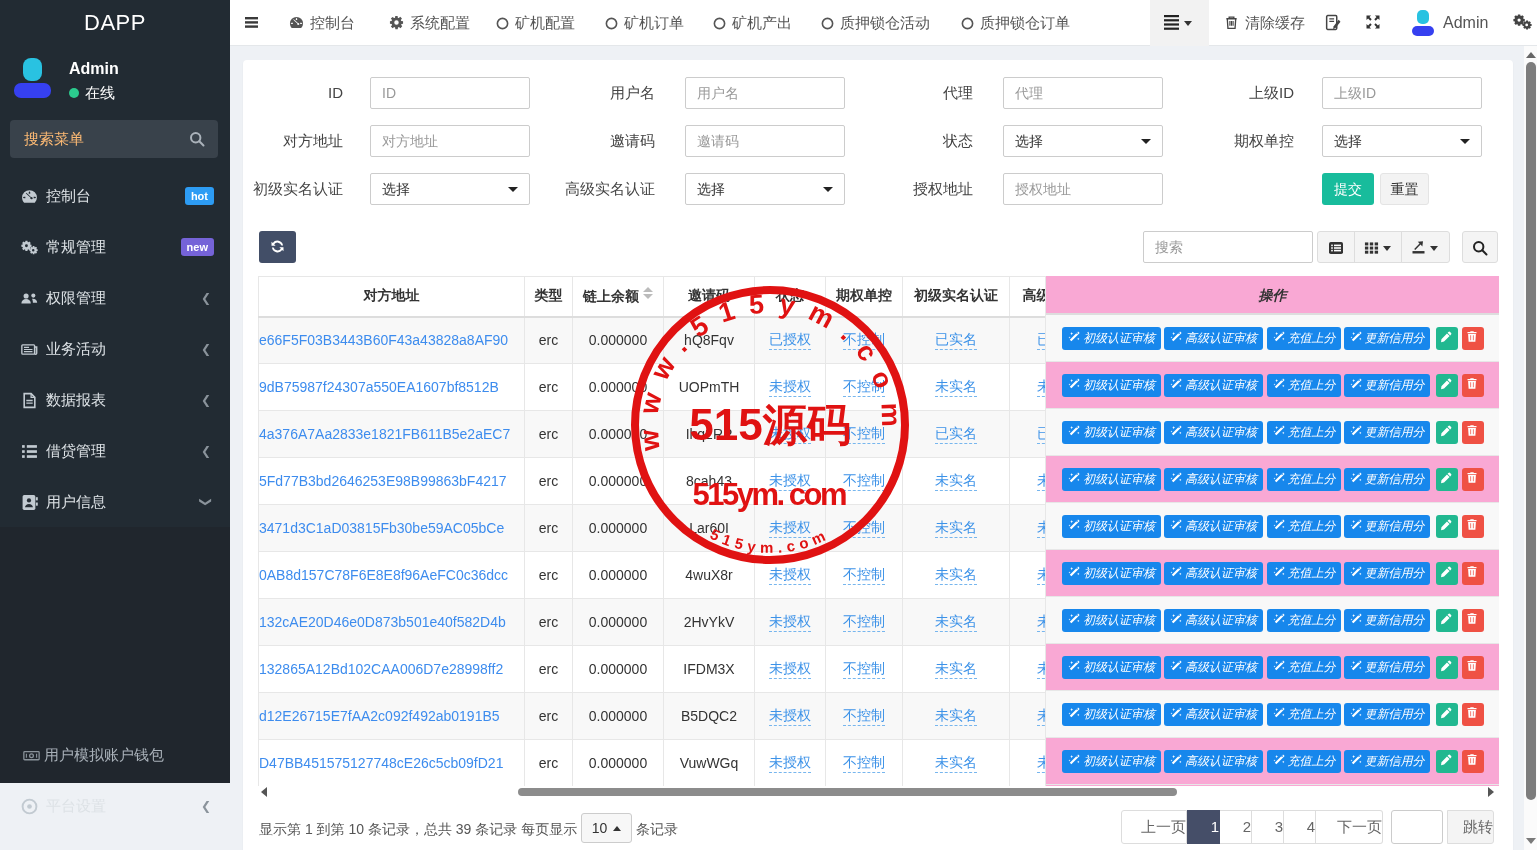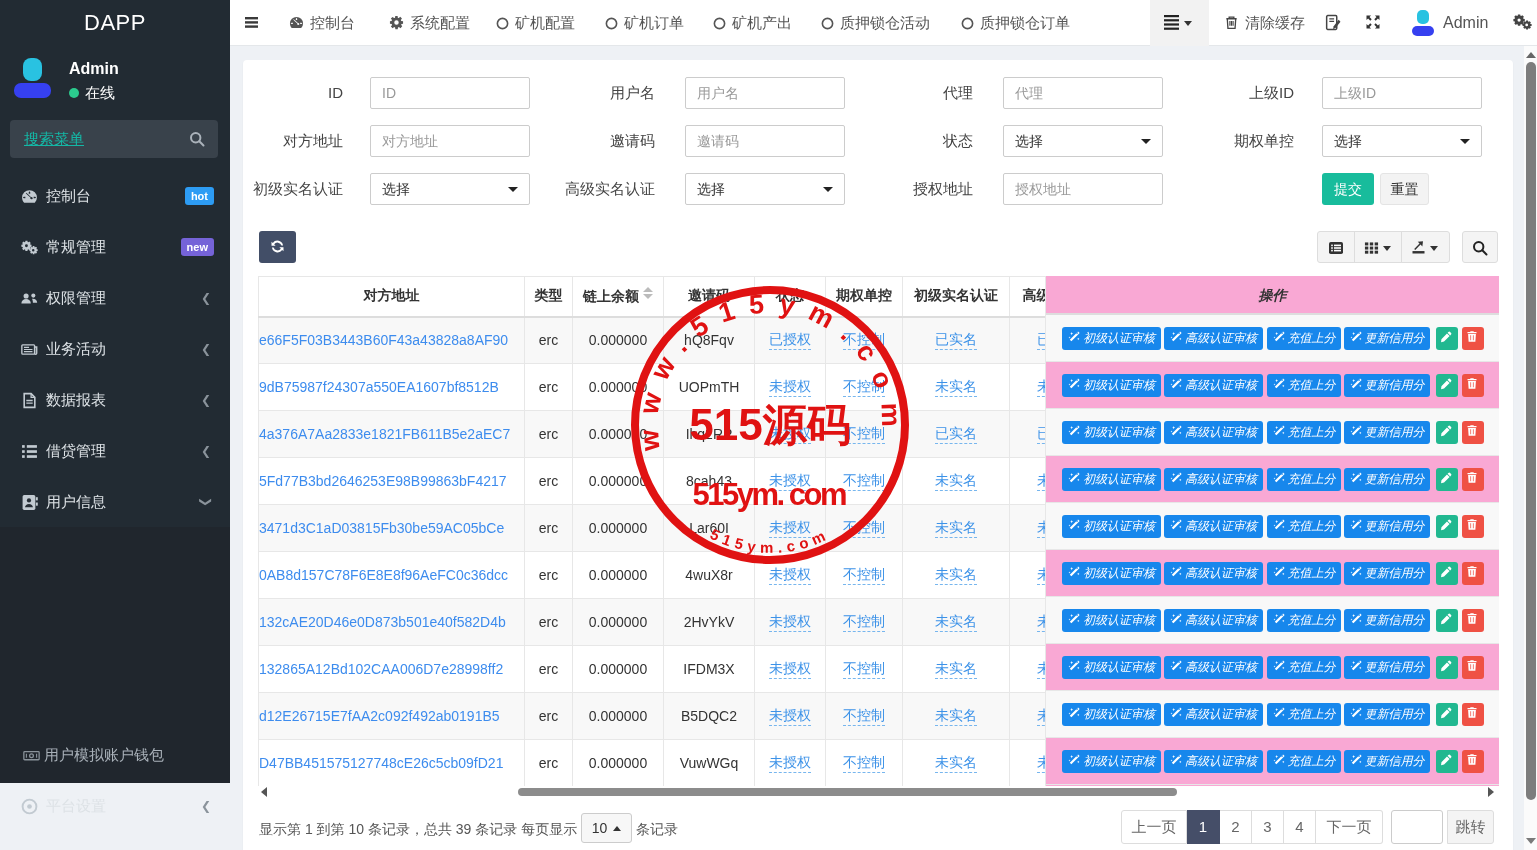--- a/index.html
+++ b/index.html
@@ -9,21 +9,21 @@
 
 #sidebar { position:absolute; left:0; top:0; width:230px; height:667px; background:#222b33; z-index:5; }
 #logo { height:46px; line-height:46px; text-align:center; color:#fff; font-size:22px; letter-spacing:0.5px; }
 #userpanel { position:absolute; left:0; top:46px; width:230px; height:74px; }
 .av { position:absolute; left:14px; top:12px; width:36px; height:44px; }
 .av .hd { position:absolute; left:9px; top:0; width:19px; height:23px; background:#29c2e1; border-radius:8px; }
 .av .bd { position:absolute; left:0; top:25px; width:37px; height:15px; background:#3640f0; border-radius:7px; }
 .uname { position:absolute; left:69px; top:14px; color:#fff; font-weight:bold; font-size:16px; }
 .ustat { position:absolute; left:69px; top:38px; color:#fff; font-size:15px; }
 .ustat .dot { display:inline-block; width:10px; height:10px; border-radius:50%; background:#2bcb8e; margin-right:6px; }
-#msearch { position:absolute; left:10px; top:120px; width:208px; height:38px; background:#39424b; border-radius:4px; color:#14b8a6; font-size:15px; line-height:38px; padding-left:14px;text-decoration:underline; }
+#msearch { position:absolute; left:10px; top:120px; width:208px; height:38px; background:#39424b; border-radius:4px; color:#fdba74; font-size:15px; line-height:38px; padding-left:14px; }
 #msearch svg { position:absolute; right:13px; top:11px; }
 .mi { position:absolute; left:0; width:230px; height:44px; line-height:44px; color:#dde2e6; font-size:15px; }
 .mi .ic { position:absolute; left:21px; top:14px; width:17px; height:17px; }
 .mi .tx { position:absolute; left:46px; }
 .mi .bdg { position:absolute; right:16px; top:13px; height:18px; line-height:18px; border-radius:3px; color:#fff; font-size:11px; font-weight:bold; padding:0 6px; }
 .bdg.hot { background:#2d9cf4; }
 .bdg.new { background:#7563d8; }
 .mi .chev { position:absolute; right:19px; top:0; color:#8a939b; font-size:12px; }
 .sub { background:transparent; }
 .sub .tx { left:44px; color:#a9b1b9; }
@@ -67,21 +67,21 @@
 .abtn svg { position:relative; top:1px; margin-right:3px; }
 .gbtn { background:#21b890; }
 .rbtn { background:#ef5144; }
 
 #hscroll { position:absolute; left:15px; top:726px; width:1239px; height:15px; }
 #hthumb { position:absolute; left:260px; top:2px; width:659px; height:8px; background:#8c8c8c; border-radius:4px; }
 #vscroll { position:absolute; right:0; top:46px; width:13px; height:804px; background:#fbfbfb; z-index:6; }
 #vthumb { position:absolute; left:2px; top:16px; width:10px; height:738px; background:#7d7d7d; border-radius:5px; }
 
 #paginfo { position:absolute; left:16px; top:752px; height:34px; line-height:34px; font-size:14px; color:#555; }
-.pcell { position:absolute; top:750px; height:34px; line-height:32px; text-align:center; font-size:15px; color:#666; background:#fff; border:1px solid #ddd; border-left:none; }
+.pcell { position:absolute; top:750px; height:34px; line-height:32px; text-align:right; font-size:15px; color:#666; background:#fff; border:1px solid #ddd; border-left:none; }
 .pcell.first { border-left:1px solid #ddd; border-radius:3px 0 0 3px; }
 .pcell.last { border-radius:0 3px 3px 0; }
 .pcell.active { background:#454e68; color:#fff; border-color:#454e68; }
 .sortc { display:inline-block; position:relative; width:10px; height:14px; margin-left:4px; }
 .sortc .su { position:absolute; left:0; top:0; width:0; height:0; border-left:5px solid transparent; border-right:5px solid transparent; border-bottom:5px solid #bbb; }
 .sortc .sd { position:absolute; left:0; top:7px; width:0; height:0; border-left:5px solid transparent; border-right:5px solid transparent; border-top:5px solid #bbb; }
 .harrow { position:absolute; top:1px; width:0; height:0; border-style:solid; }
 .rot90 { display:inline-block; transform:rotate(90deg); top:-1px; }
 
 #stamp { position:absolute; left:627px; top:282px; z-index:3; }
@@ -267,20 +267,21 @@
 <div class="flabel" style="left:262px;top:113px">高级实名认证</div>
 <div class="finput fselect" style="left:442px;top:113px">选择<span class="car"></span></div>
 <div class="flabel" style="left:580px;top:113px">授权地址</div>
 <div class="finput" style="left:760px;top:113px">授权地址</div>
 <div class="btn" style="left:1079px;top:113px;width:52px;background:#18bc9c;color:#fff">提交</div>
 <div class="btn" style="left:1137px;top:113px;width:49px;background:#f3f3f3;border:1px solid #e4e4e4;color:#333;line-height:30px">重置</div>
 <div class="btn" id="refreshbtn"><svg width="15" height="15" style="position:relative;top:2px" viewBox="0 0 16 16" fill="#fff">
             <path d="M13.9 6.9A6 6 0 0 0 3 4.3L1.6 2.9v4.4H6L4.4 5.7a4.4 4.4 0 0 1 7.8 1.2z"></path>
             <path d="M2.1 9.1a6 6 0 0 0 10.9 2.6l1.4 1.4V8.7H10l1.6 1.6a4.4 4.4 0 0 1-7.8-1.2z"></path>
           </svg></div>
+<div class="finput" id="tsearch" style="width:170px">搜索</div>
 <div class="tbtn" style="left:1074px;width:38px;border-radius:3px 0 0 3px;text-align:center"><svg style="position:relative;top:8px" class="" width="16" height="16" viewBox="0 0 16 16">
             <rect x="1" y="2" width="14" height="12" rx="1.8" fill="#333"></rect>
             <rect x="3.2" y="4.6" width="1.6" height="1.6" fill="#fff"></rect>
             <rect x="6" y="4.6" width="7" height="1.6" fill="#fff"></rect>
             <rect x="3.2" y="7.2" width="1.6" height="1.6" fill="#fff"></rect>
             <rect x="6" y="7.2" width="7" height="1.6" fill="#fff"></rect>
             <rect x="3.2" y="9.8" width="1.6" height="1.6" fill="#fff"></rect>
             <rect x="6" y="9.8" width="7" height="1.6" fill="#fff"></rect>
           </svg></div>
 <div class="tbtn" style="left:1111px;width:48px;text-align:center"><svg style="position:relative;top:8px;left:-3px" class="" width="15" height="15" viewBox="0 0 16 16" fill="#333">

